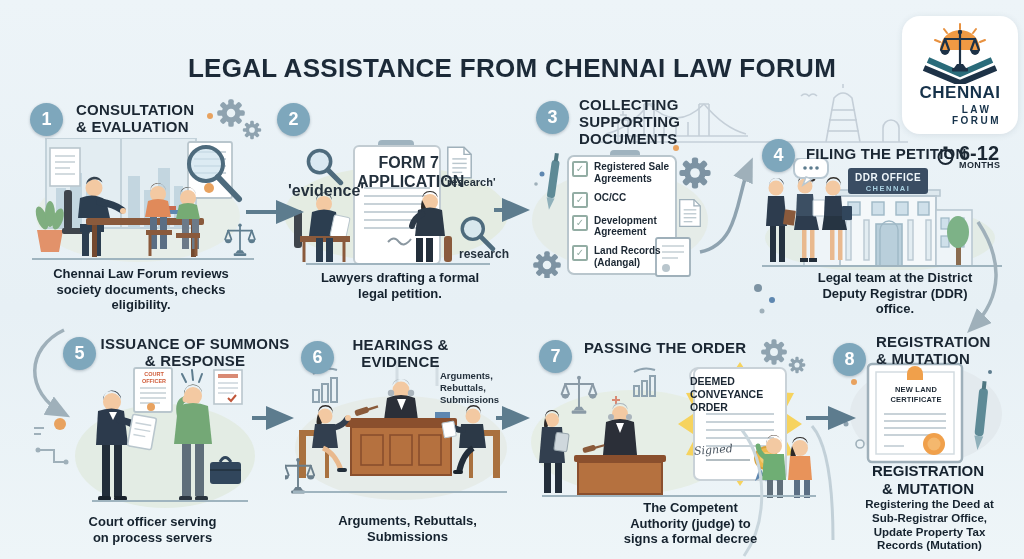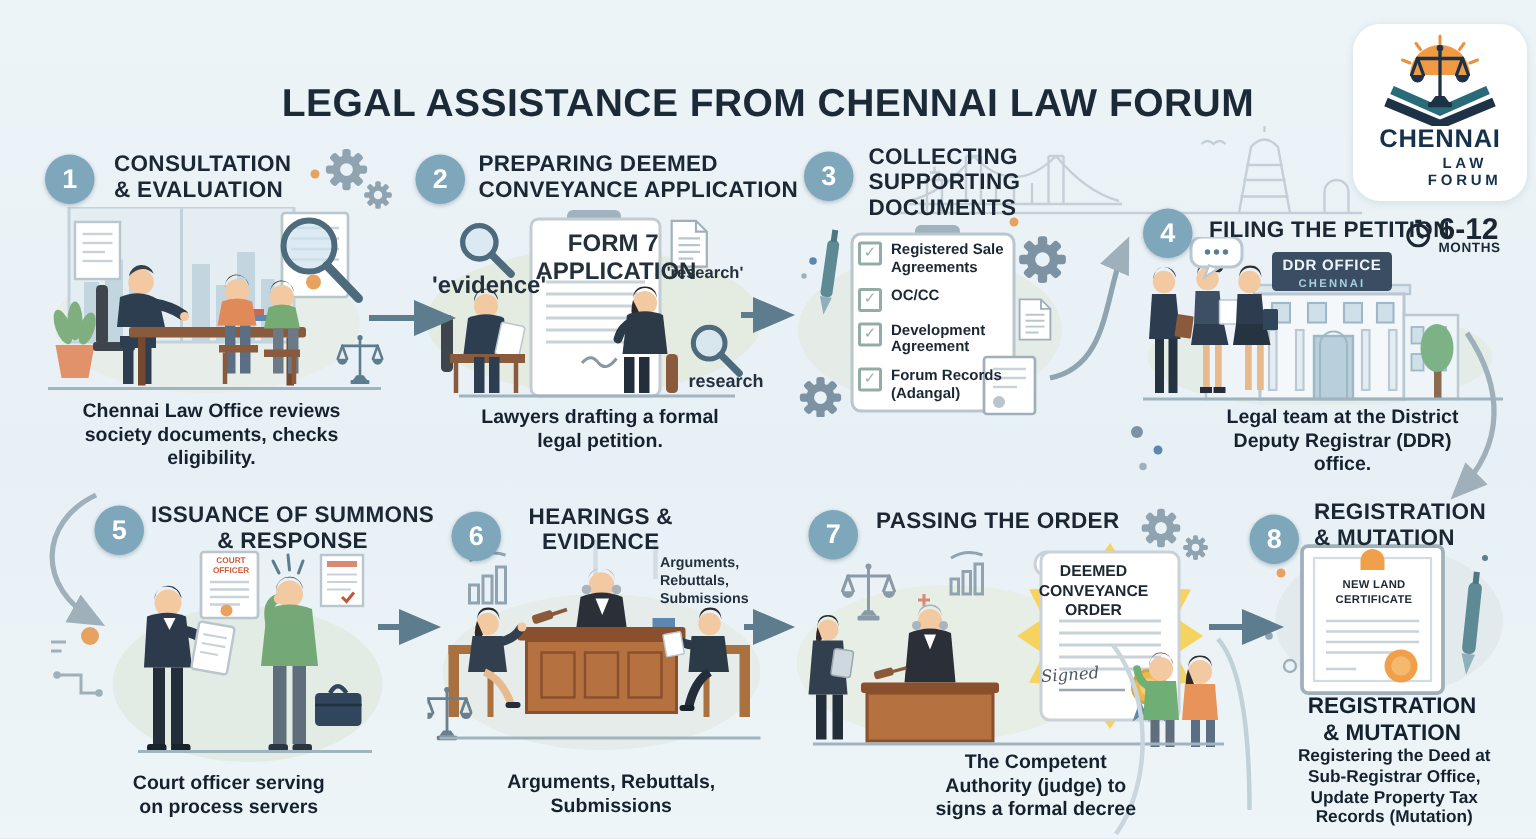--- a/index.html
+++ b/index.html
@@ -588,22 +588,20 @@
     <circle cx="758" cy="288" r="4" fill="#7d93a3"></circle>
       <circle cx="772" cy="300" r="3" fill="#5e87b0"></circle>
       <circle cx="762" cy="311" r="2.5" fill="#9fb0ba"></circle>
   </svg>
 
   <div class="abs z3 stepnum" style="left:30px;top:103px">1</div>
   <div class="abs z3 steptitle" style="left:76px;top:102px;width:180px">CONSULTATION
 &amp; EVALUATION</div>
 
   <div class="abs z3 stepnum" style="left:277px;top:103px">2</div>
-  <div class="abs z3 steptitle" style="left:319px;top:102px;width:220px">PREPARING DEEMED
-CONVEYANCE APPLICATION</div>
 
   <div class="abs z3 stepnum" style="left:536px;top:101px">3</div>
   <div class="abs z3 steptitle" style="left:579px;top:97px;width:150px">COLLECTING
 SUPPORTING
 DOCUMENTS</div>
 
   <div class="abs z3 stepnum" style="left:762px;top:139px">4</div>
   <div class="abs z3 steptitle" style="left:806px;top:146px;width:180px">FILING THE PETITION</div>
 
   <svg class="abs z3" style="left:936px;top:146px" width="19" height="19">
@@ -624,21 +622,21 @@
   <div class="abs z3 steptitle" style="left:343px;top:337px;width:115px;text-align:center">HEARINGS &amp;
 EVIDENCE</div>
 
   <div class="abs z3 stepnum" style="left:539px;top:340px">7</div>
   <div class="abs z3 steptitle" style="left:584px;top:340px;width:200px">PASSING THE ORDER</div>
 
   <div class="abs z3 stepnum" style="left:833px;top:343px">8</div>
   <div class="abs z3 steptitle" style="left:876px;top:334px;width:120px">REGISTRATION
 &amp; MUTATION</div>
 
-  <div class="abs z3 caption" style="left:36px;top:266px;width:210px">Chennai Law Office reviews
+  <div class="abs z3 caption" style="left:36px;top:266px;width:210px">Chennai Law Forum reviews
 society documents, checks
 eligibility.</div>
   <div class="abs z3 caption" style="left:305px;top:270px;width:190px">Lawyers drafting a formal
 legal petition.</div>
   <div class="abs z3 caption" style="left:800px;top:270px;width:190px">Legal team at the District
 Deputy Registrar (DDR)
 office.</div>
   <div class="abs z3 caption" style="left:60px;top:514px;width:185px">Court officer serving
 on process servers</div>
   <div class="abs z3 caption" style="left:315px;top:513px;width:185px">Arguments, Rebuttals,
@@ -667,37 +665,37 @@
     <div class="cbx-row">
       <span class="cbx">✓</span>
       <span class="cbx-label">OC/CC</span>
     </div>
     <div class="cbx-row">
       <span class="cbx">✓</span>
       <span class="cbx-label">Development Agreement</span>
     </div>
     <div class="cbx-row">
       <span class="cbx">✓</span>
-      <span class="cbx-label">Forum Records (Adangal)</span>
+      <span class="cbx-label">Land Records (Adangal)</span>
     </div>
   </div>
 
   <div class="abs z3" style="left:849px;top:172px;width:78px;text-align:center">
     <div class="ddr1">DDR OFFICE</div>
     <div class="ddr2">CHENNAI</div>
   </div>
 
   <div class="abs z3" style="left:136px;top:371px;width:36px;text-align:center;font-size:5.5px;font-weight:800;color:#cf5b38;line-height:1.3;white-space:pre-line">COURT
 OFFICER</div>
 
   <div class="abs z3 minilabel" style="left:440px;top:370px;width:100px;font-size:9.5px;line-height:1.25">Arguments,
 Rebuttals,
 Submissions</div>
 
-  <div class="abs z3" style="left:690px;top:375px;width:78px;text-align:center;font-size:10.5px;font-weight:800;line-height:1.25;white-space:pre-line">DEEMED
+  <div class="abs z3" style="left:690px;top:375px;width:78px;font-size:10.5px;font-weight:800;line-height:1.25;white-space:pre-line">DEEMED
 CONVEYANCE
 ORDER</div>
   <div class="abs z3 sign-script" style="left:694px;top:443px;width:50px;font-size:11px">Signed</div>
 
   <div class="abs z3" style="left:876px;top:385px;width:80px;text-align:center;font-size:7.5px;font-weight:800;letter-spacing:.2px;line-height:1.3;white-space:pre-line">NEW LAND
 CERTIFICATE</div>
 
 </div>
 
 </body></html>

